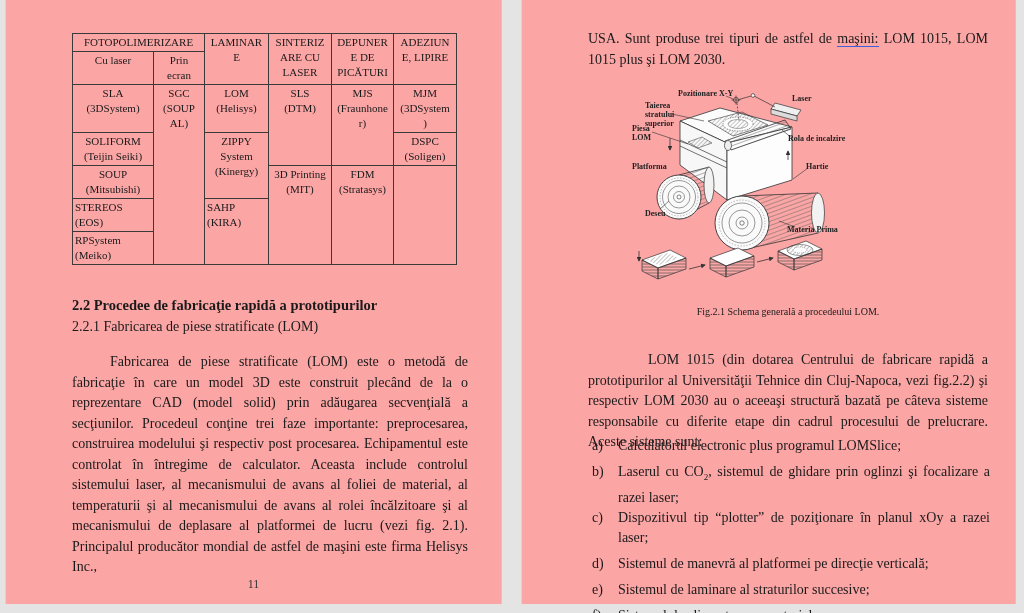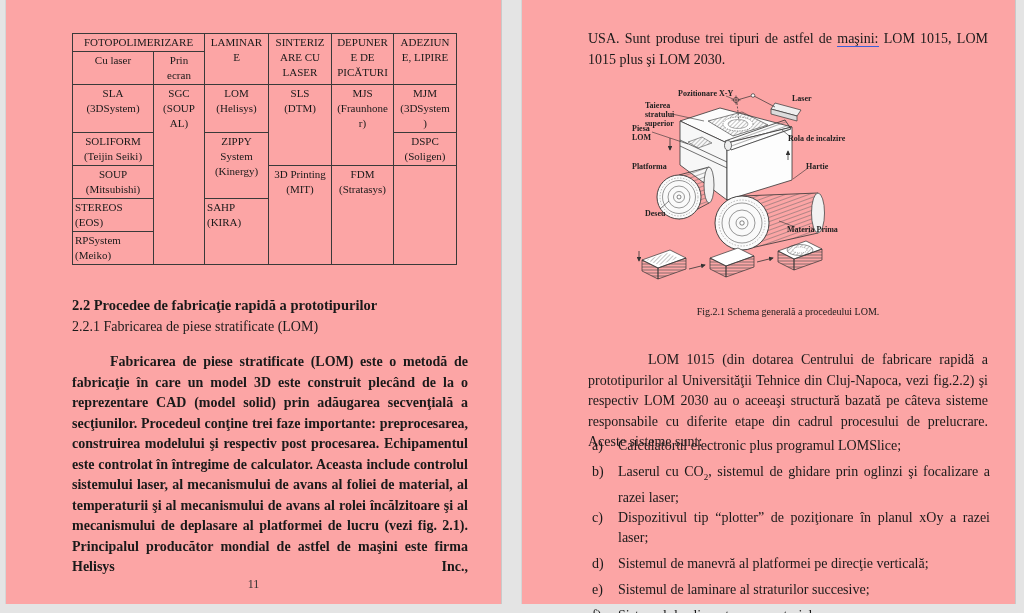--- a/index.html
+++ b/index.html
@@ -28,21 +28,21 @@
     text-align:center;vertical-align:top;
     padding:1px 2px;white-space:pre-line;
   }
   .rp-table .al{text-align:left;}
 
   
   .heading{position:absolute;left:66px;top:297px;font-size:14.5px;font-weight:bold;}
   .subheading{position:absolute;left:66px;top:319px;font-size:14px;}
   .body-par{
     position:absolute;left:66px;top:352px;width:396px;
-    font-size:14px;line-height:20.5px;text-align:justify;text-indent:38px;font-weight:bold;
+    font-size:14px;line-height:20.5px;text-align:justify;text-indent:38px;
   }
   .fill-last{text-align-last:justify;}
   .page-num{position:absolute;bottom:12px;left:0;width:100%;text-align:center;font-size:12px;color:#333;}
 
   
   .rp-par1{position:absolute;left:66px;top:28px;width:400px;font-size:14px;line-height:21px;text-align:justify;}
   .u-link{text-decoration:none;border-bottom:1.5px solid #3b5fd9;color:#1a1a1a;}
   .fig-caption{position:absolute;left:66px;top:306px;width:400px;text-align:center;font-size:10px;}
   .rp-par2{position:absolute;left:66px;top:350px;width:400px;font-size:14px;line-height:20.5px;text-align:justify;text-indent:60px;}
   .rp-list{position:absolute;left:70px;top:436px;width:398px;font-size:14px;}

